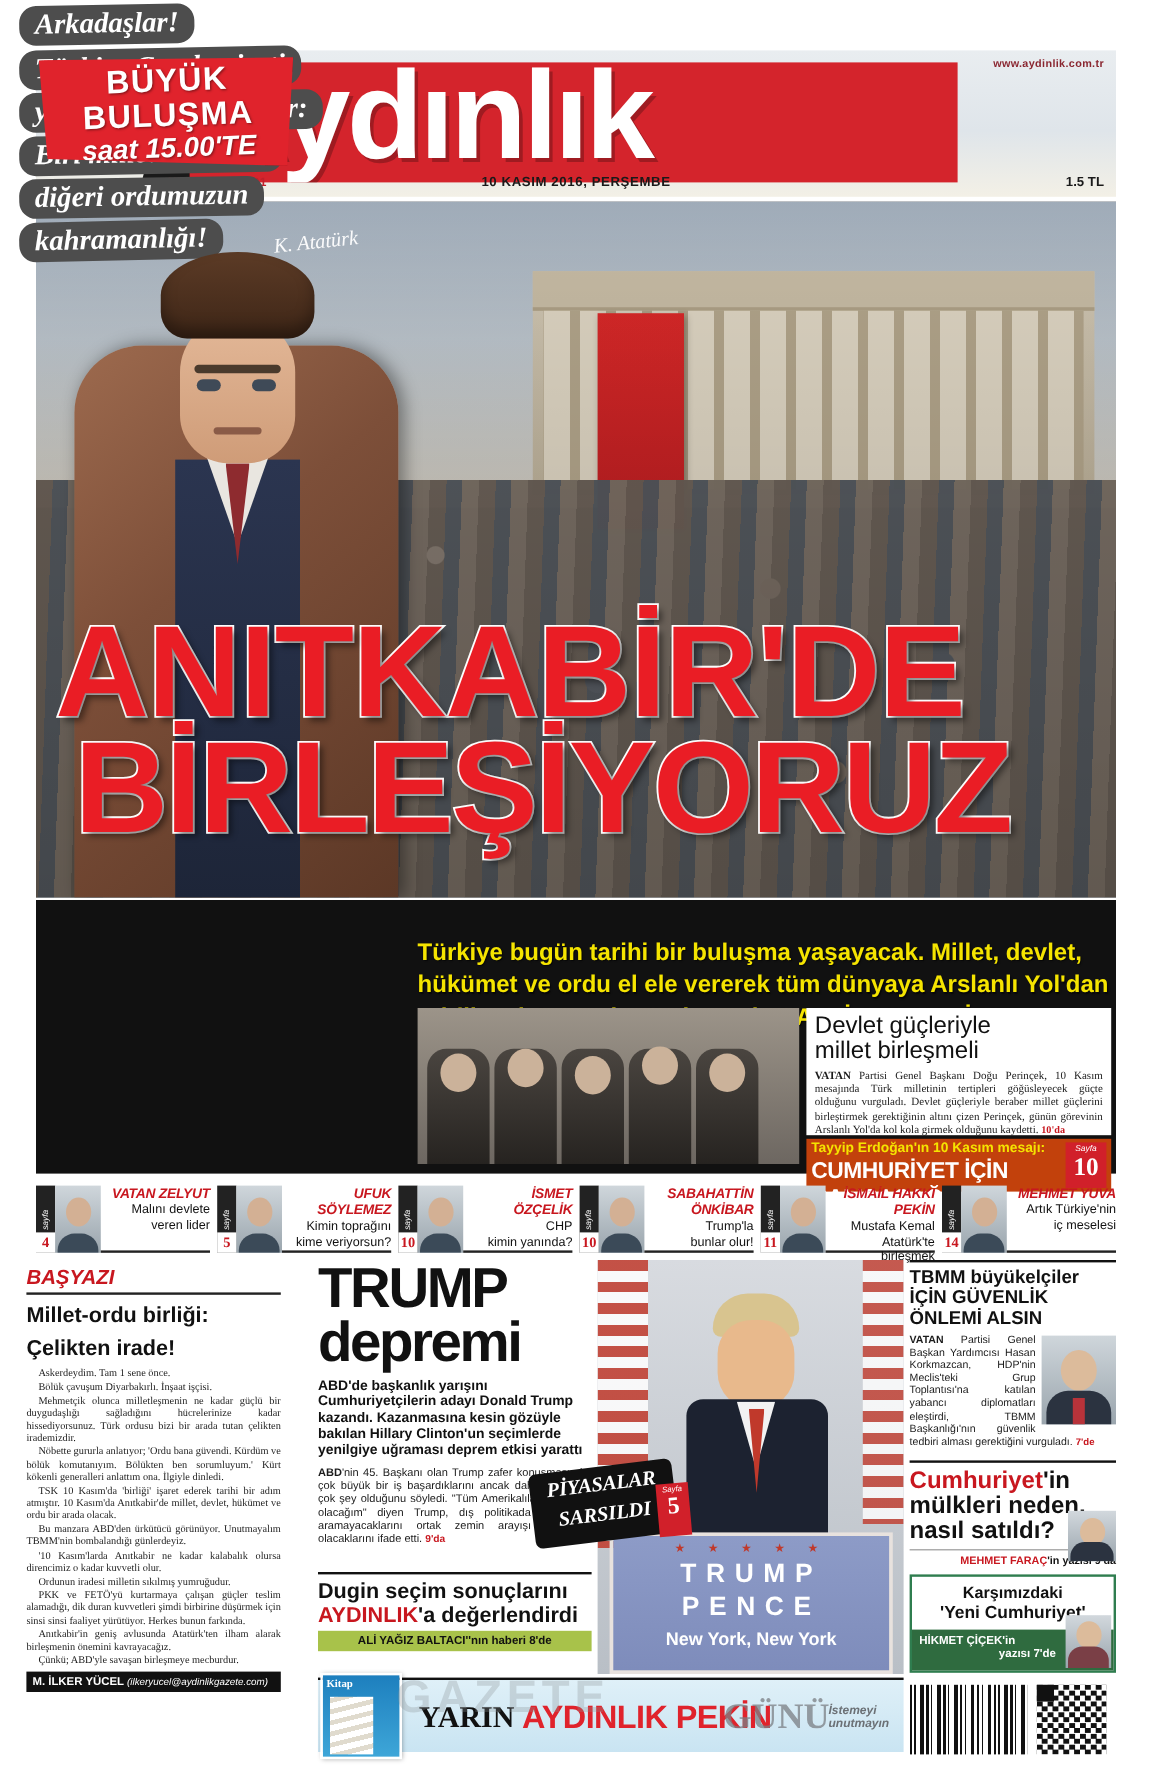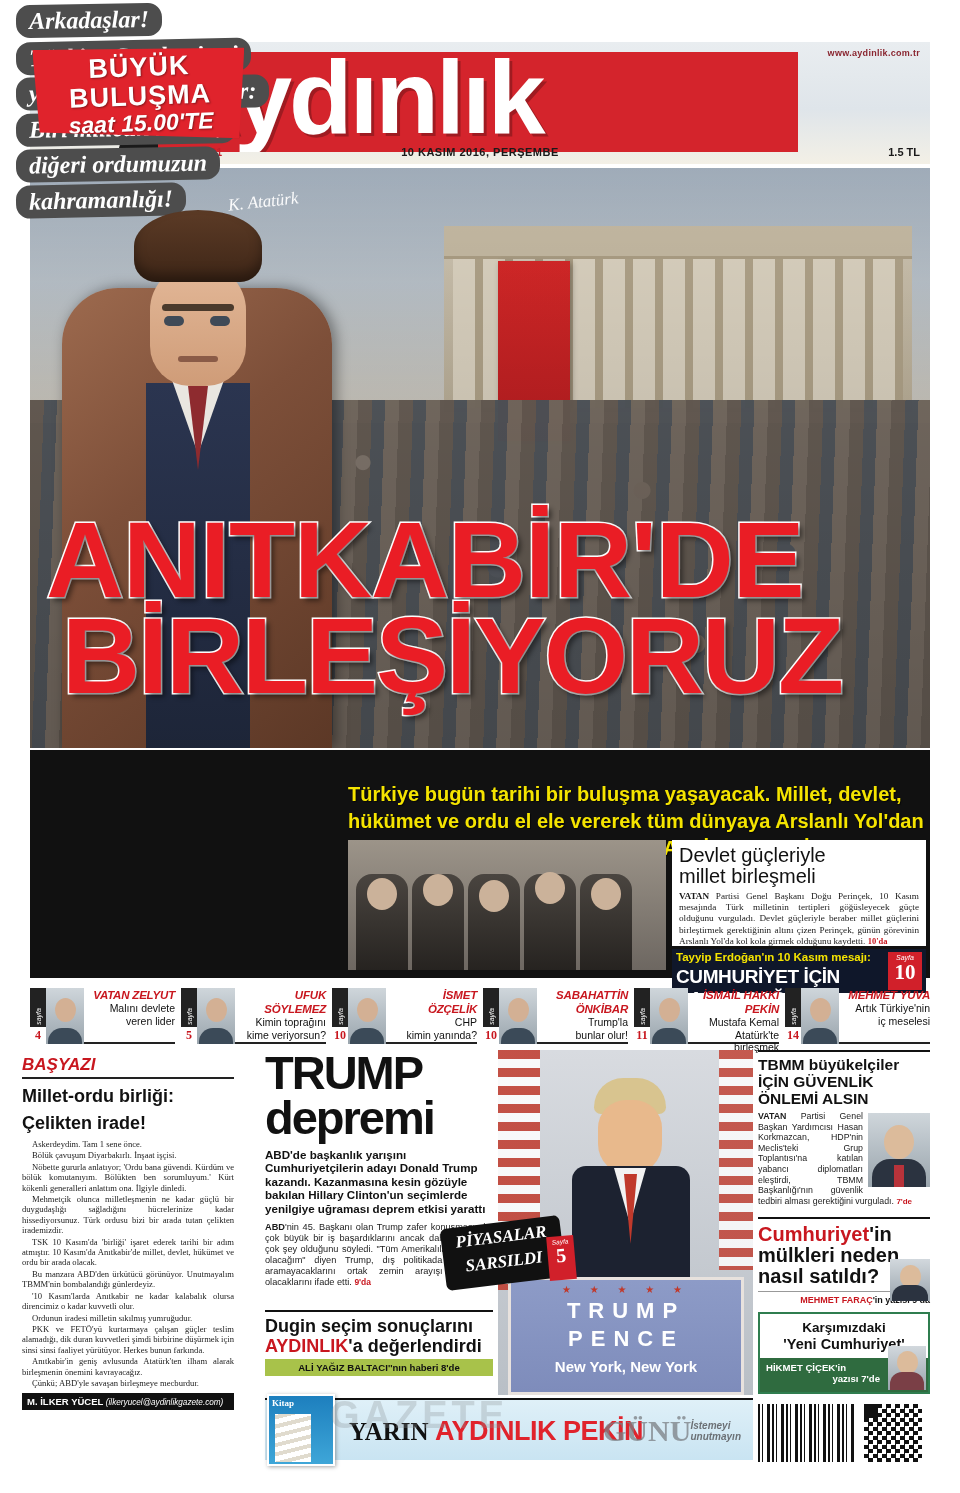--- a/index.html
+++ b/index.html
@@ -241,21 +241,21 @@
   .devlet h3 { font-size:20px; line-height:21px; font-weight:normal; color:#111; }
   .devlet p {
     margin-top:4px; font-size:9.2px; line-height:11.2px; color:#1a1a1a;
     text-align:justify; font-family:"Liberation Serif", serif;
   }
   .devlet p b { font-weight:bold; }
   .devlet .pg { color:#c8171f; font-weight:bold; font-size:8.5px; }
 
   .erdo {
     position:absolute; left:672px; top:949px; width:254px; height:44px;
-    background:#0f172a;
+    background:#c2410c;
   }
   .erdo .t1 { position:absolute; left:4px; top:2px; font-size:11.5px;
     font-weight:bold; color:#f5e400; }
   .erdo .t2 { position:absolute; left:4px; top:17px; font-size:19px;
     font-weight:bold; color:#fff; letter-spacing:-.4px; }
   .pagebadge {
     position:absolute; right:4px; top:3px; width:34px; height:38px;
     background:#d1202a; color:#fff; text-align:center;
   }
   .pagebadge .s { display:block; font-size:7px; font-style:italic; margin-top:2px; }
@@ -711,22 +711,22 @@
     </div>
   </div>
 
   <div class="basyazi">
     <div class="by-title">BAŞYAZI</div>
     <div class="by-head">Millet-ordu birliği:</div>
     <div class="by-head">Çelikten irade!</div>
     <div class="by-body">
       <p>Askerdeydim. Tam 1 sene önce.</p>
       <p>Bölük çavuşum Diyarbakırlı. İnşaat işçisi.</p>
+      <p>Mehmetçik olunca milletleşmenin ne kadar güçlü bir duygudaşlığı sağladığını hücrelerinize kadar hissediyorsunuz. Türk ordusu bizi bir arada tutan çelikten irademizdir.</p>
       <p>Nöbette gururla anlatıyor; 'Ordu bana güvendi. Kürdüm ve bölük komutanıyım. Bölükten ben sorumluyum.' Kürt kökenli generalleri anlattım ona. İlgiyle dinledi.</p>
-      <p>Mehmetçik olunca milletleşmenin ne kadar güçlü bir duygudaşlığı sağladığını hücrelerinize kadar hissediyorsunuz. Türk ordusu bizi bir arada tutan çelikten irademizdir.</p>
       <p>TSK 10 Kasım'da 'birliği' işaret ederek tarihi bir adım atmıştır. 10 Kasım'da Anıtkabir'de millet, devlet, hükümet ve ordu bir arada olacak.</p>
       <p>Bu manzara ABD'den ürkütücü görünüyor. Unutmayalım TBMM'nin bombalandığı günlerdeyiz.</p>
       <p>'10 Kasım'larda Anıtkabir ne kadar kalabalık olursa direncimiz o kadar kuvvetli olur.</p>
       <p>Ordunun iradesi milletin sıkılmış yumruğudur.</p>
       <p>PKK ve FETÖ'yü kurtarmaya çalışan güçler teslim alamadığı, dik duran kuvvetleri şimdi birbirine düşürmek için sinsi sinsi faaliyet yürütüyor. Herkes bunun farkında.</p>
       <p>Anıtkabir'in geniş avlusunda Atatürk'ten ilham alarak birleşmenin önemini kavrayacağız.</p>
       <p>Çünkü; ABD'yle savaşan birleşmeye mecburdur.</p>
     </div>
     <div class="by-sign">
       <span>M. İLKER YÜCEL</span>

